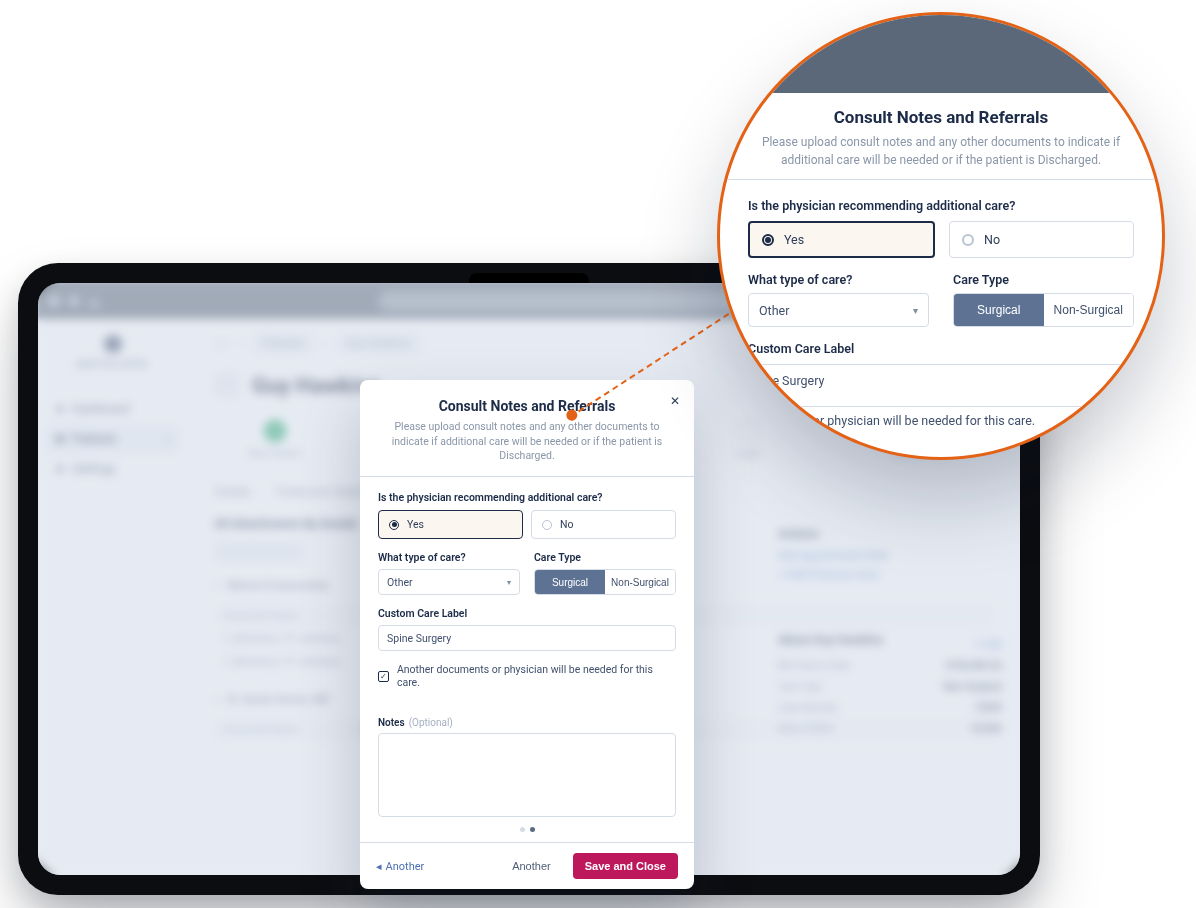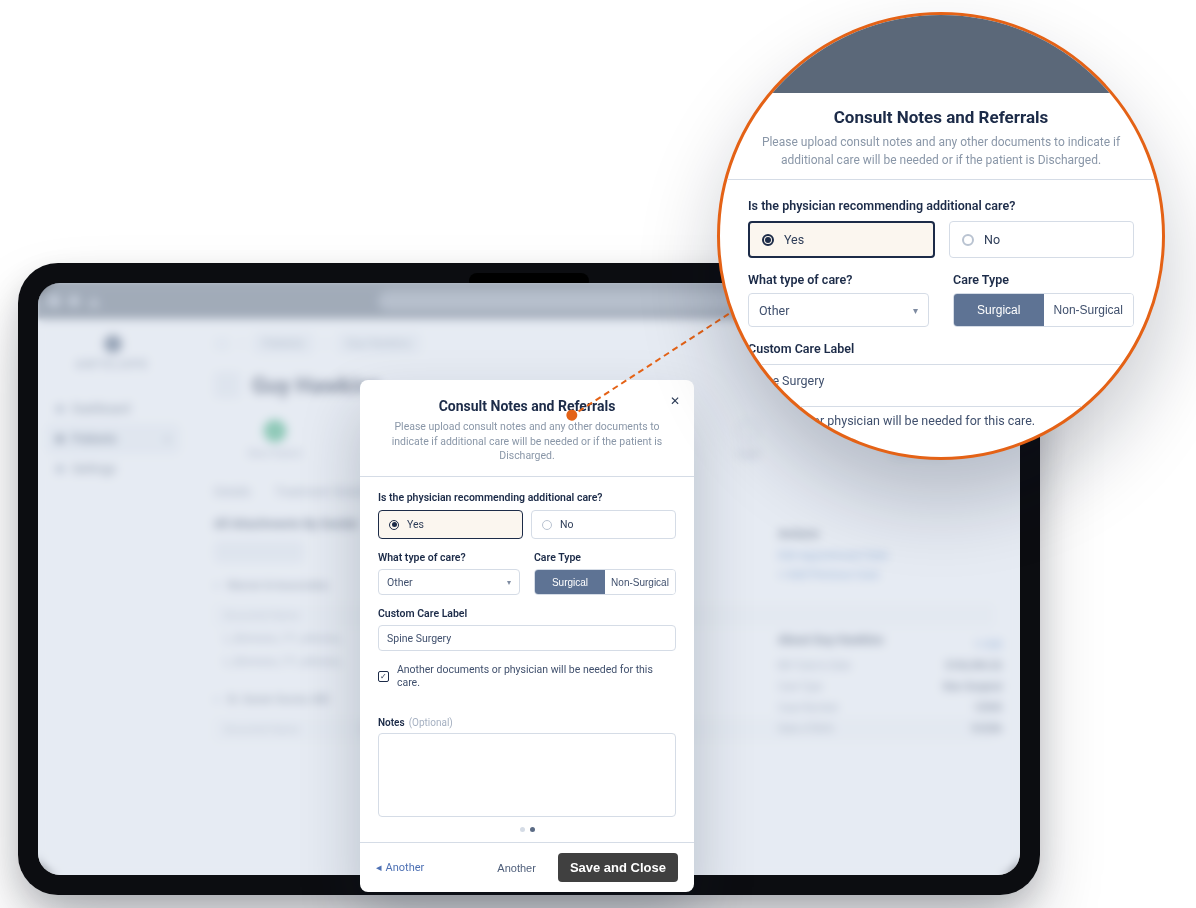--- a/index.html
+++ b/index.html
@@ -132,21 +132,21 @@
   .notes{height:84px;border:1px solid var(--border);border-radius:4px;margin-top:5px}
 
   .pager{display:flex;justify-content:center;gap:5px;margin:10px 0 2px}
   .pager .d{width:5px;height:5px;border-radius:50%;background:#d5dce6}
   .pager .d.on{background:#5b6b85}
 
   .modal-foot{border-top:1px solid var(--border);padding:10px 16px;display:flex;align-items:center;gap:16px}
   .prev{color:#4e71b4;font-size:11px;display:flex;align-items:center;gap:4px;cursor:pointer}
   .spacer{flex:1}
   .ghost-btn{background:none;border:none;color:#4e5e7a;font-size:11px;cursor:pointer}
-  .primary-btn{background:#404040;color:#fff;border:none;border-radius:4px;padding:7px 12px;font-size:13px;font-weight:600;cursor:pointer}
+  .primary-btn{background:#be185d;color:#fff;border:none;border-radius:4px;padding:7px 12px;font-size:11px;font-weight:600;cursor:pointer}
 
   
   .bubble-ring{
     position:absolute;left:717px;top:12px;width:448px;height:448px;border-radius:50%;
     background:#fff;border:3px solid var(--orange);
     box-shadow:0 40px 80px rgba(10,20,40,.22);overflow:hidden;z-index:8;
   }
   .bubble{width:100%;height:100%;display:flex;flex-direction:column}
   .bubble-top{height:78px;background:#5b6879}
   .bubble-head{padding:14px 34px 10px;text-align:center;border-bottom:1px solid var(--border)}

